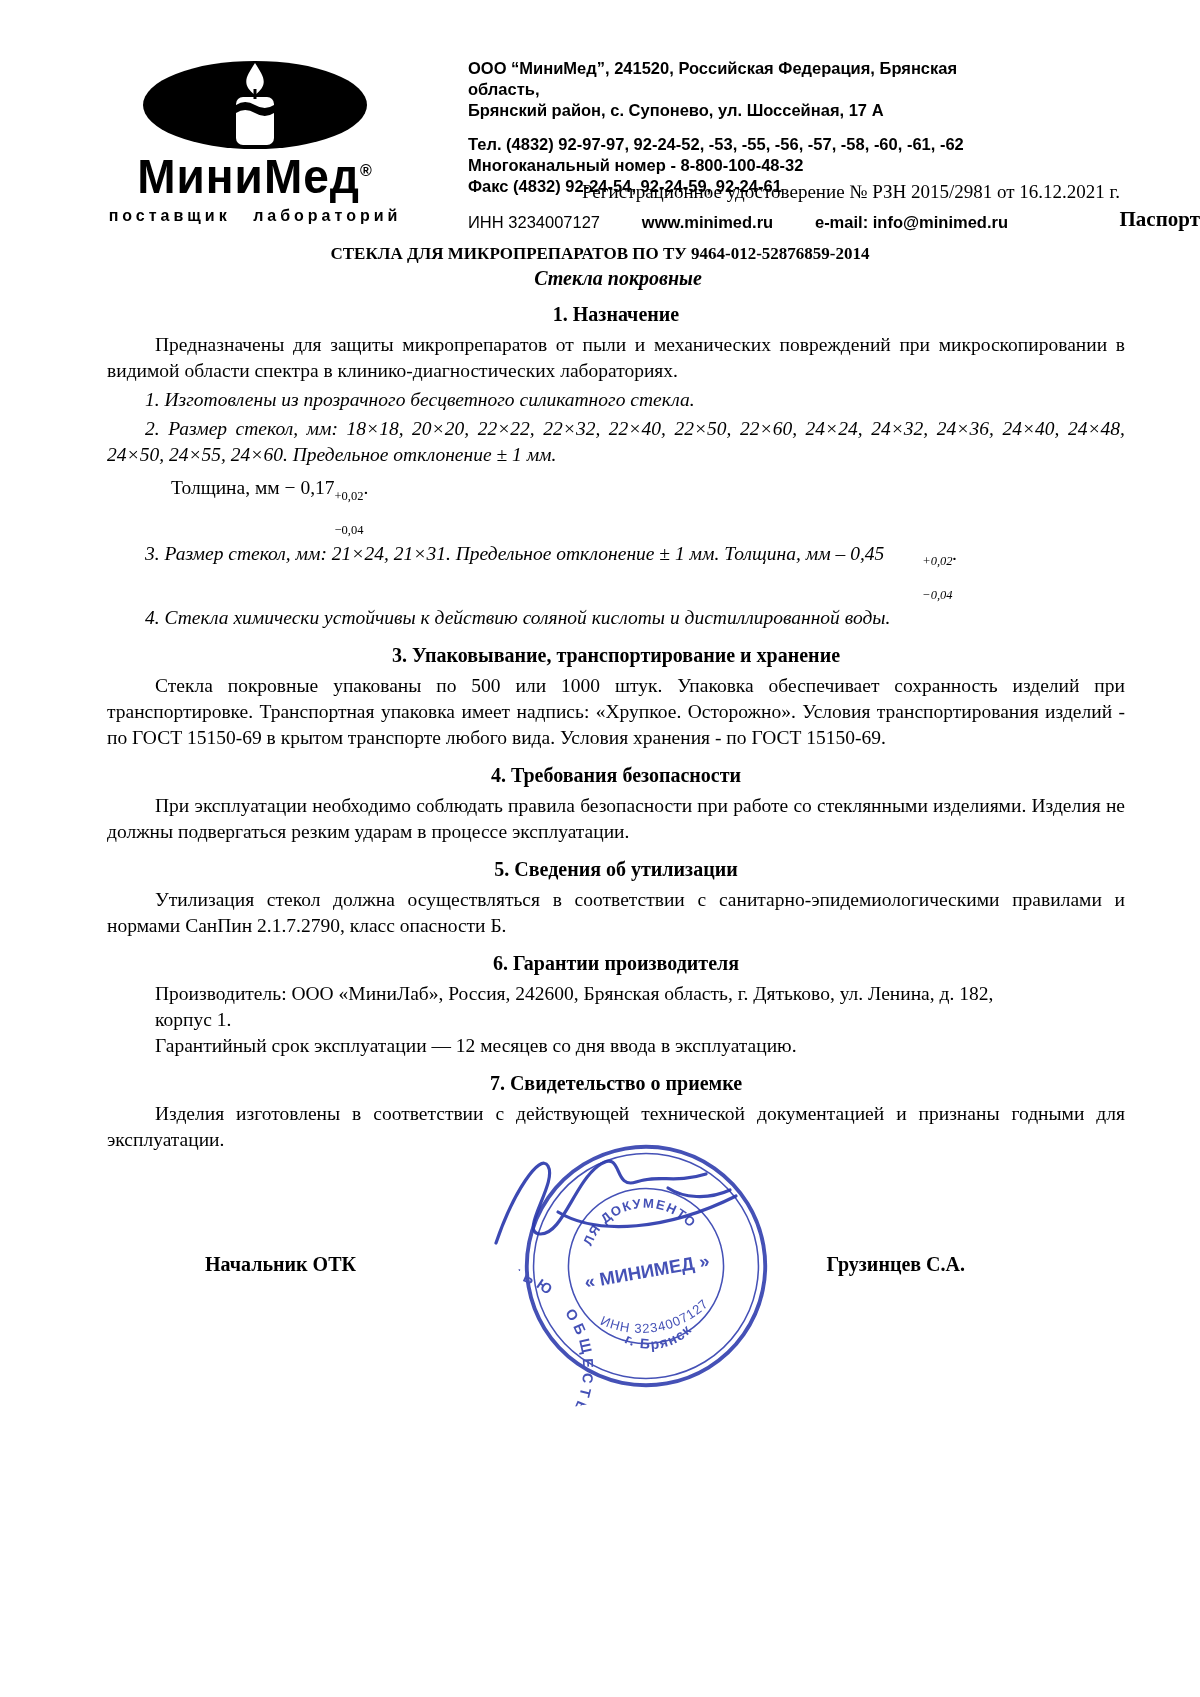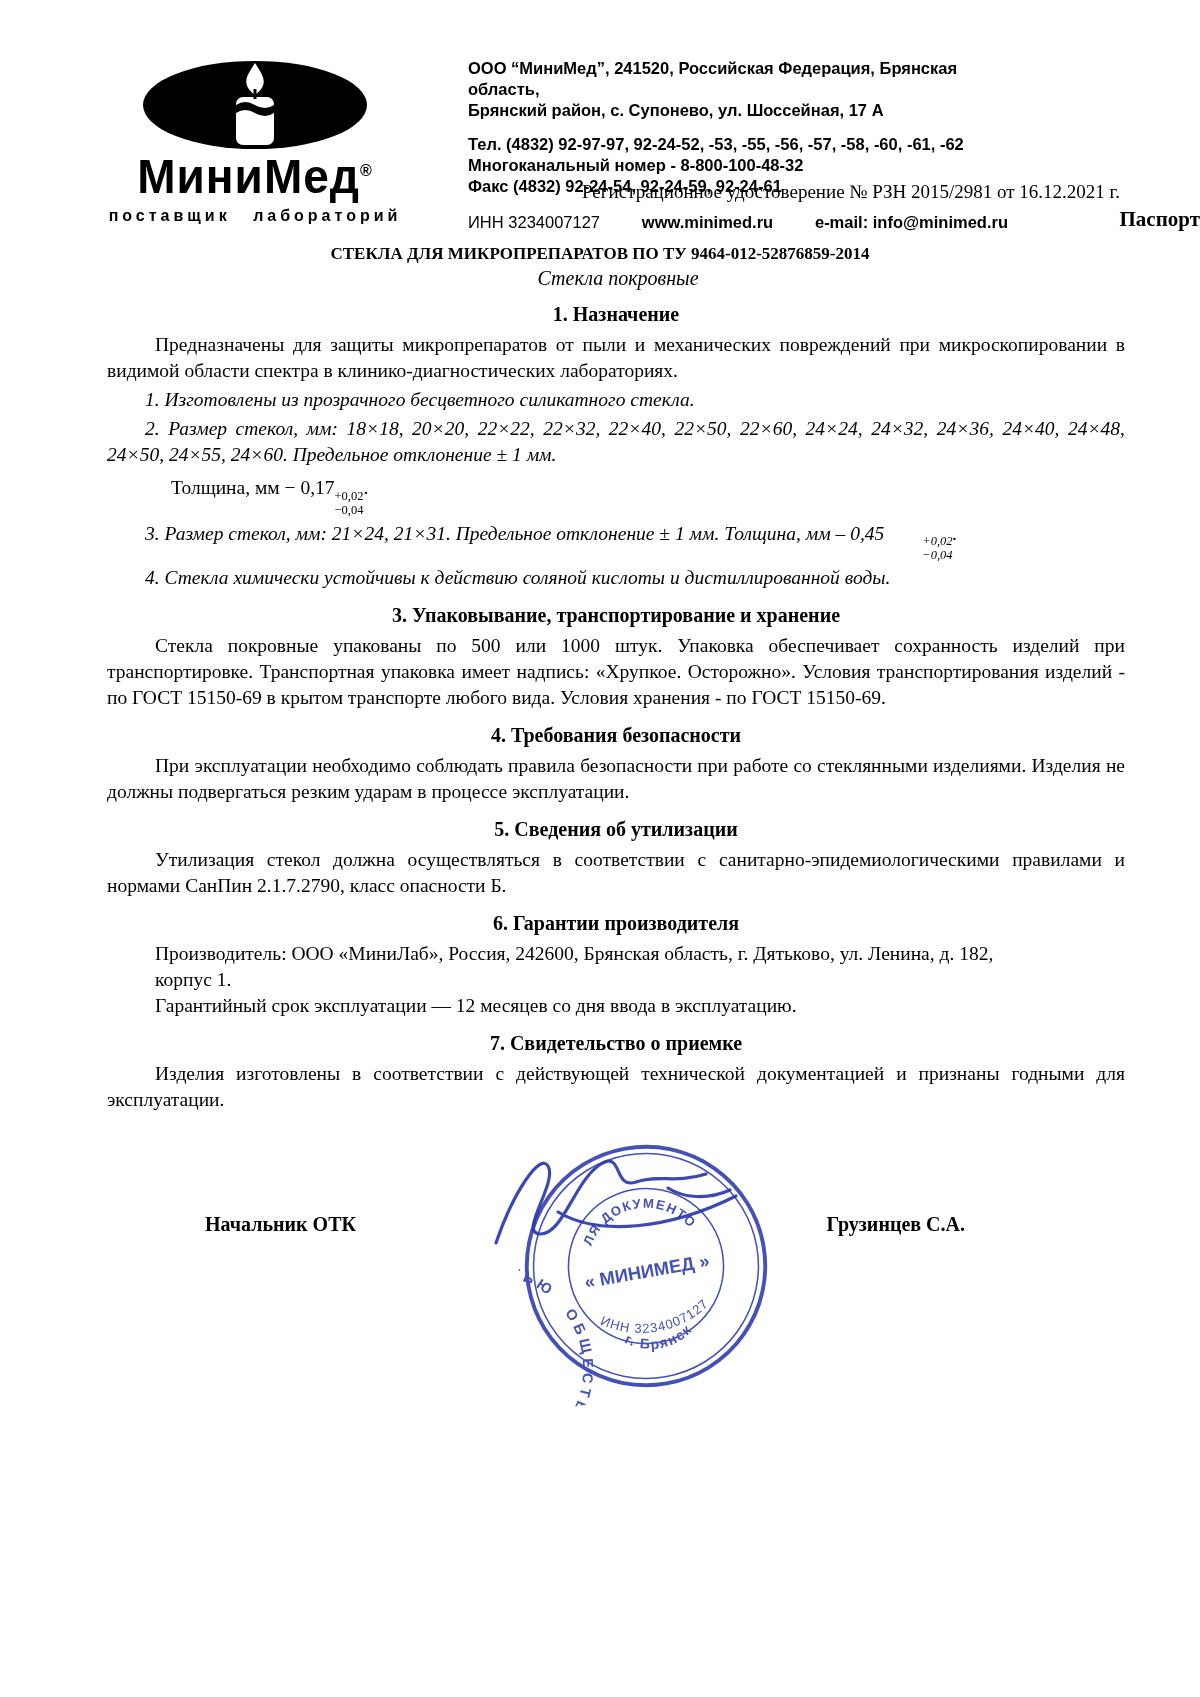--- a/index.html
+++ b/index.html
@@ -18,30 +18,30 @@
   .tagline{font-weight:bold;font-size:16px;letter-spacing:4px;word-spacing:14px;margin-top:8px;}
   .cinfo{position:absolute;left:468px;top:58px;width:560px;
          font-family:"Liberation Sans", sans-serif;font-size:16.5px;font-weight:bold;line-height:21px;}
   .cinfo .block2{margin-top:13px;}
   .inn-row{display:flex;justify-content:space-between;width:540px;margin-top:15px;}
   .inn-row .plain{font-weight:normal;}
   
   .reg-line{text-align:right;padding-right:80px;font-size:19px;margin-top:6px;}
   .t-main{margin-top:4px;font-size:21px;font-weight:bold;text-align:right;}
   .t-sub{margin-top:12px;font-size:17px;font-weight:bold;text-align:center;}
-  .t-sub2{margin-top:3px;font-size:20px;font-weight:normal;font-style:italic;text-align:center;margin-left:36px;}
+  .t-sub2{margin-top:3px;font-size:20px;font-weight:bold;font-style:italic;text-align:center;margin-left:36px;}
   .sec-h{font-size:20px;font-weight:bold;text-align:center;margin:13px 0 6px;}
   .content{padding:0 75px 0 107px;}
   p{margin:0;font-size:19.5px;line-height:26px;}
   .indent{text-indent:48px;}
   .justify{text-align:justify;}
   .list-item{text-indent:38px;margin-top:3px;font-style:italic;}
   .thickness{padding-left:64px;margin-top:7px;margin-bottom:4px;}
   .supsub{display:inline-flex;flex-direction:column;vertical-align:-0.45em;
-          font-size:12.5px;line-height:1.12;font-weight:normal;}
+          font-size:12.5px;line-height:1.12;font-weight:normal;gap:20px;}
   
   .sig-row{display:flex;justify-content:space-between;margin-top:100px;
            padding-left:98px;padding-right:160px;font-weight:bold;font-size:20px;}
   .stamp{position:absolute;left:520px;top:1140px;width:252px;height:252px;
          transform:rotate(-10deg);opacity:.88;z-index:2;}
   .autograph{position:absolute;left:468px;top:1138px;z-index:3;opacity:.92;}
 </style>
 </head>
 <body>
 

